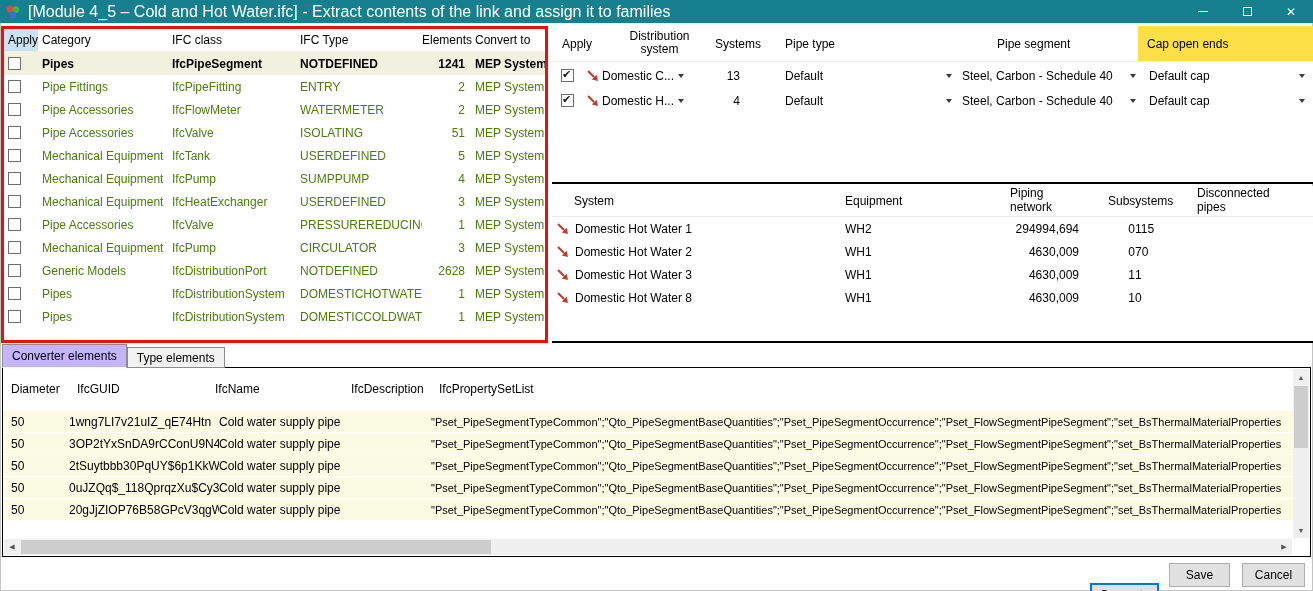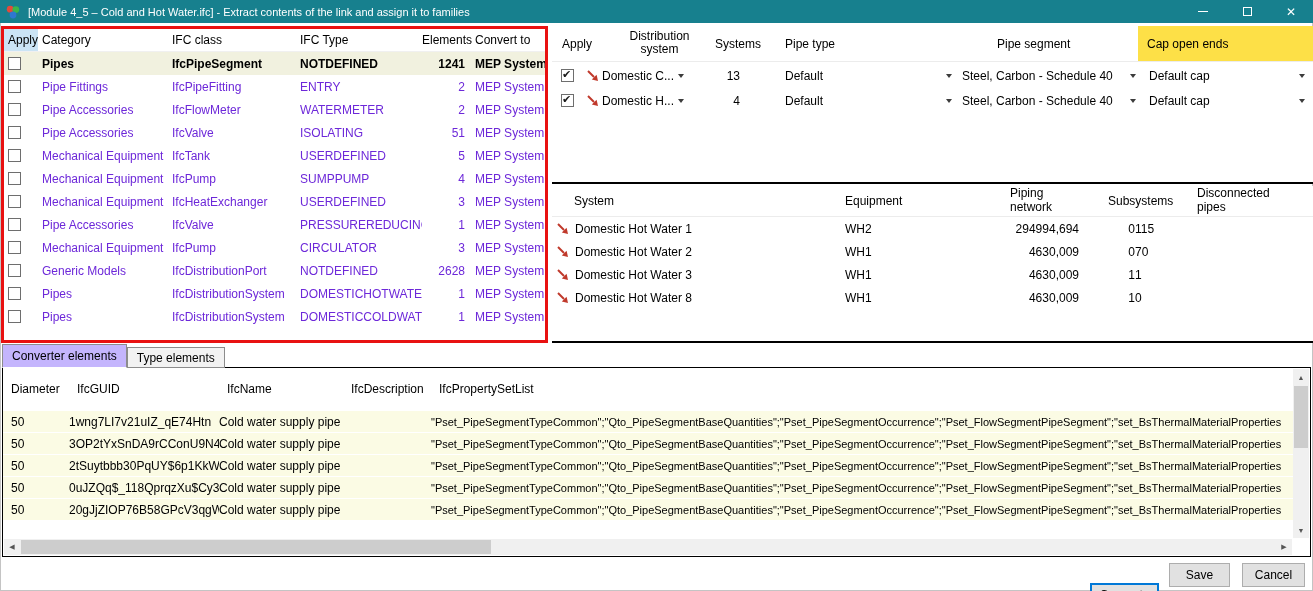--- a/index.html
+++ b/index.html
@@ -8,21 +8,21 @@
     font-family:"Liberation Sans","DejaVu Sans",sans-serif;
     font-size:12px; color:#000; background:#fff;
     position:relative; overflow:hidden;
     box-shadow: inset 0 0 0 1px #c4c4c4;
   }
 
   
   .titlebar { position:absolute; left:0; top:0; width:100%; height:23px;
     background:#17808e; color:#fff; display:flex; align-items:center; z-index:10; }
   .app-icon { margin-left:5px; width:16px; height:16px; display:flex; flex:none; }
-  .title { margin-left:7px; font-size:11px; white-space:nowrap; }
+  .title { margin-left:7px; font-size:16px; white-space:nowrap; }
   .win-controls { margin-left:auto; display:flex; height:100%; }
   .win-btn { width:44px; height:100%; display:flex; align-items:center; justify-content:center; color:#fff; }
   .glyph-min { display:block; width:10px; height:1px; background:#fff; }
   .glyph-max { display:block; width:9px; height:9px; border:1px solid #fff; }
   .glyph-close { font-size:12px; line-height:1; }
 
   
   .cb { width:13px; height:13px; border:1px solid #6e6e6e; background:#fff;
     display:inline-block; position:relative; flex:none; }
   .cb[data-checked="true"]::after { content:"✔"; position:absolute; left:0px; top:-2px;
@@ -31,21 +31,21 @@
   
   .combo { display:flex; align-items:center; justify-content:space-between; }
   .dd { width:14px; display:flex; justify-content:center; flex:none; }
   .dd::before { content:""; border-left:3.5px solid transparent; border-right:3.5px solid transparent;
     border-top:4.5px solid #3c3c3c; }
 
   
   .left-panel { position:absolute; left:1px; top:26px; width:547px; height:317px;
     border:3px solid #e81111; background:#fff; overflow:hidden; }
   .lt-header { display:flex; height:23px; align-items:center; border-bottom:1px solid #f0f0f0; }
-  .lrow { display:flex; height:23px; align-items:center; color:#6d28d9; }
+  .lrow { display:flex; height:23px; align-items:center; color:#4d7c0f; }
   .lrow[data-selected="true"] { background:#f1f1df; color:#000; font-weight:bold; }
   .lc-apply { width:34px; align-self:stretch; display:flex; align-items:center; padding-left:4px; flex:none; }
   .lt-header .lc-apply { background:#cbe4f5; }
   .lc-cat { width:134px; padding-left:4px; flex:none; white-space:nowrap; overflow:hidden; }
   .lc-cls { width:128px; flex:none; white-space:nowrap; overflow:hidden; }
   .lc-typ { width:122px; flex:none; white-space:nowrap; overflow:hidden; }
   .lc-ele { width:43px; text-align:right; flex:none; }
   .lc-cnv { padding-left:10px; flex:1; white-space:nowrap; overflow:hidden; }
 
   
@@ -95,21 +95,21 @@
   .tab[data-active="true"] { background:#c4b5fd; height:24px; margin-top:0;
     border-bottom:1px solid #fff; position:relative; z-index:4; }
 
   
   .elements-panel { position:absolute; left:2px; top:367px; width:1309px; height:190px;
     border:1px solid #000; background:#fff; overflow:hidden; }
   .et-header { position:relative; height:40px; }
   .et-header .h { position:absolute; top:14px; white-space:nowrap; }
   .eh-diam { left:8px; }
   .eh-guid { left:74px; }
-  .eh-name { left:224px; }
+  .eh-name { left:212px; }
   .eh-desc { left:348px; }
   .eh-psets { left:436px; }
   .erows { margin-top:3px; }
   .erow { display:flex; align-items:center; height:22px; background:#fbfbe4;
     border-bottom:1px solid #fff; margin-right:17px; }
   .e-diam { width:66px; padding-left:8px; flex:none; }
   .e-guid { width:150px; flex:none; white-space:nowrap; overflow:hidden; }
   .e-name { width:124px; flex:none; white-space:nowrap; overflow:hidden; }
   .e-desc { width:88px; flex:none; white-space:nowrap; overflow:hidden; }
   .e-psets { flex:1; white-space:nowrap; overflow:hidden; font-size:11px; }

